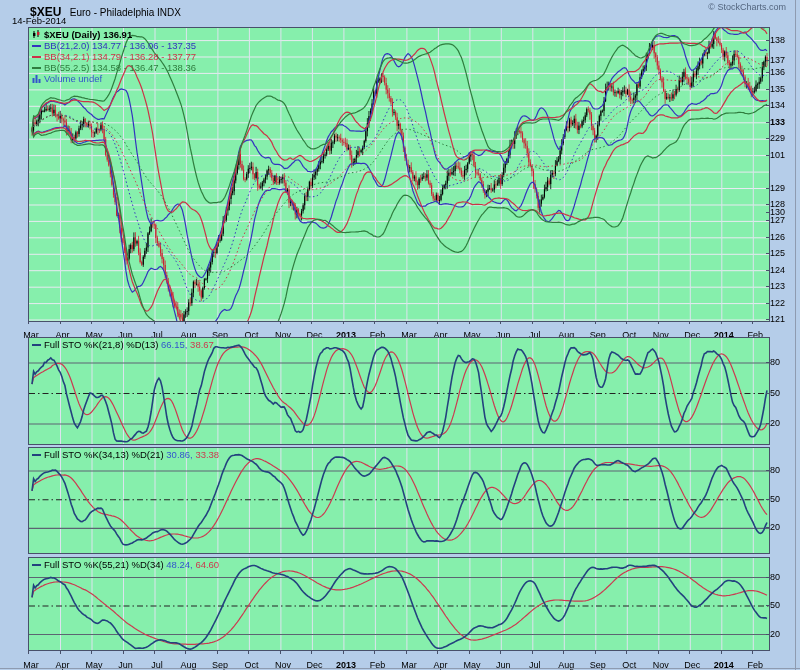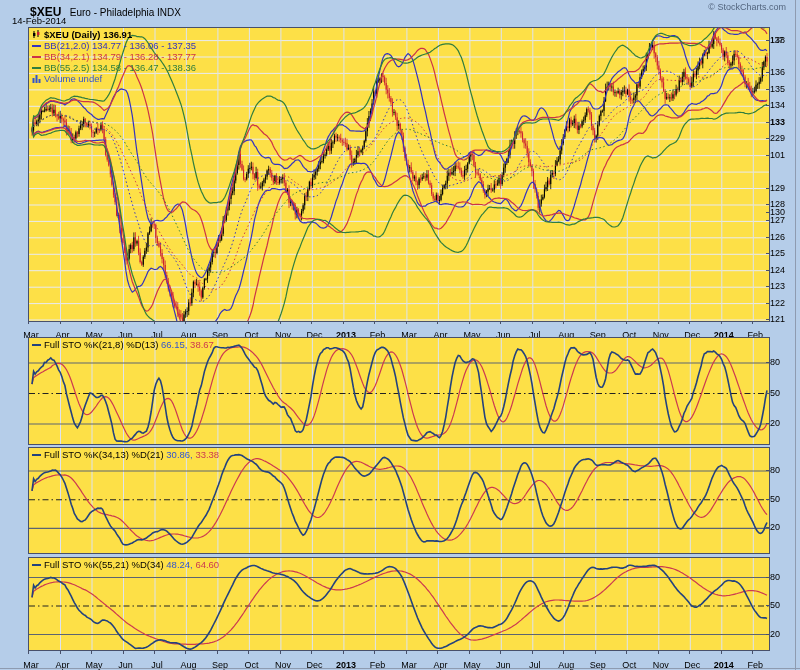--- a/index.html
+++ b/index.html
@@ -11,21 +11,21 @@
   #hdr-line1{position:absolute;left:30px;top:2px;white-space:nowrap;}
   #hdr-symbol{font-size:12px;font-weight:bold;}
   #hdr-desc{font-size:10px;margin-left:4px;}
   #hdr-copy{position:absolute;right:14px;top:2px;font-size:9px;color:#53657e;}
   #hdr-date{position:absolute;left:12px;top:15px;font-size:9.5px;}
   #hdr-quote{position:absolute;right:14px;top:14px;font-size:9.5px;white-space:nowrap;}
   #hdr-quote b{font-weight:bold;}
   #hdr-quote span.v{margin:0 6px 0 3px;}
   .arrow-up{font-size:8px;color:#222;vertical-align:1px;}
   
-  .panel{position:absolute;left:28px;width:740px;background:#fde047;border:1px solid #48506a;box-sizing:content-box;}
+  .panel{position:absolute;left:28px;width:740px;background:#86efac;border:1px solid #48506a;box-sizing:content-box;}
   .panel svg{display:block;}
   
   .lgnd{position:absolute;left:3px;top:1px;line-height:11px;font-size:9.5px;white-space:nowrap;}
   .lgnd-line{display:flex;align-items:center;height:11px;}
   .swatch{display:inline-block;width:9px;height:2px;margin-right:3px;}
   .lgnd-icon{margin-right:3px;display:inline-flex;}
   .sto-lgnd{position:absolute;left:3px;top:1px;font-size:9.5px;white-space:nowrap;display:flex;align-items:center;}
   
   .yaxis{position:absolute;left:770px;width:28px;}
   .ytick{position:absolute;left:0;font-size:9px;color:#000;}
@@ -1071,21 +1071,21 @@
               <rect x="3.5" y="1" width="2" height="8" fill="#3355cc"></rect>
               <rect x="6.5" y="5" width="2" height="4" fill="#3355cc"></rect>
             </svg>
           </span>
           <span style="color:#3355cc">Volume undef</span>
         </div>
       </div>
   </div>
   <div class="yaxis" id="yaxis-main" style="top:27px;height:293px;">
       <div class="ytick" style="top: 7.56px;">138</div>
-      <div class="ytick" style="top: 8px; font-family: Liberation Serif, serif;">137</div>
+      <div class="ytick" style="top: 28px;">137</div>
       <div class="ytick" style="top: 40.44px;">136</div>
       <div class="ytick" style="top: 56.88px;">135</div>
       <div class="ytick" style="top: 73.32px;">134</div>
       <div class="ytick" style="top: 89.76px; font-weight: bold;">133</div>
       <div class="ytick" style="top: 106.2px;">229</div>
       <div class="ytick" style="top: 122.64px;">101</div>
       <div class="ytick" style="top: 144px; margin-top: 36px;">130</div>
       <div class="ytick" style="top: 155.52px;">129</div>
       <div class="ytick" style="top: 171.96px;">128</div>
       <div class="ytick" style="top: 188.4px;">127</div>

